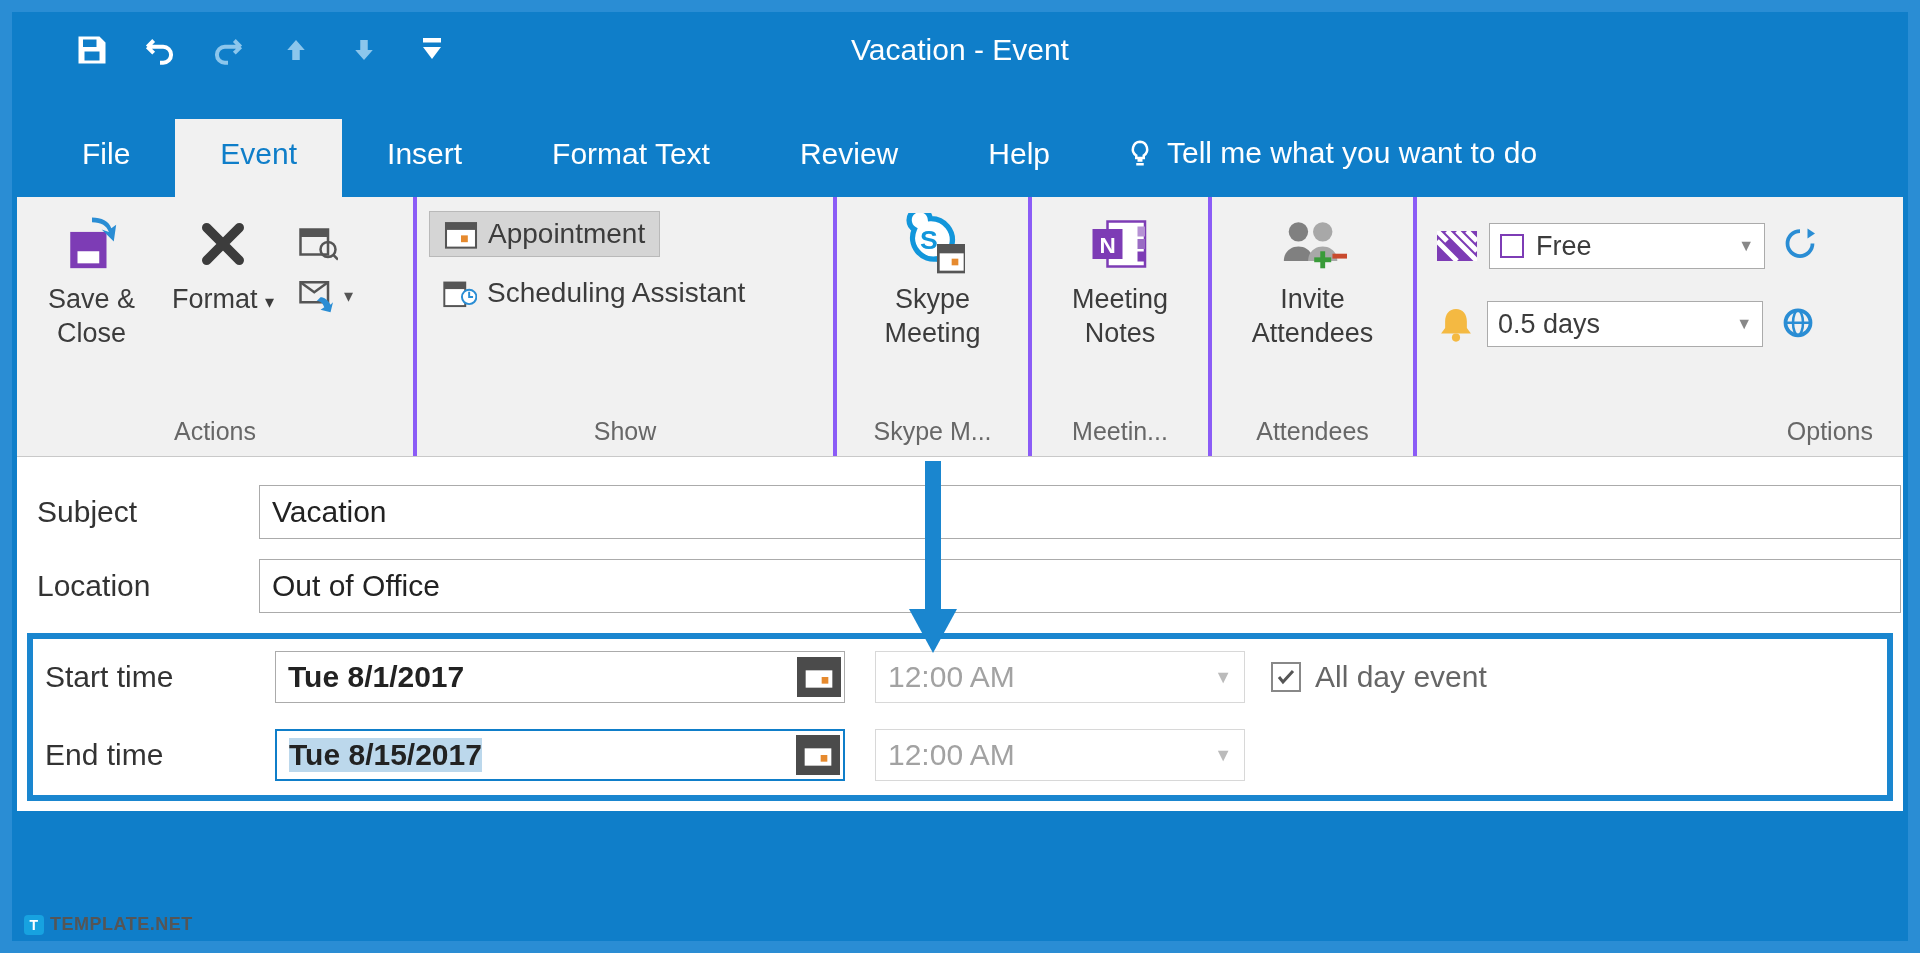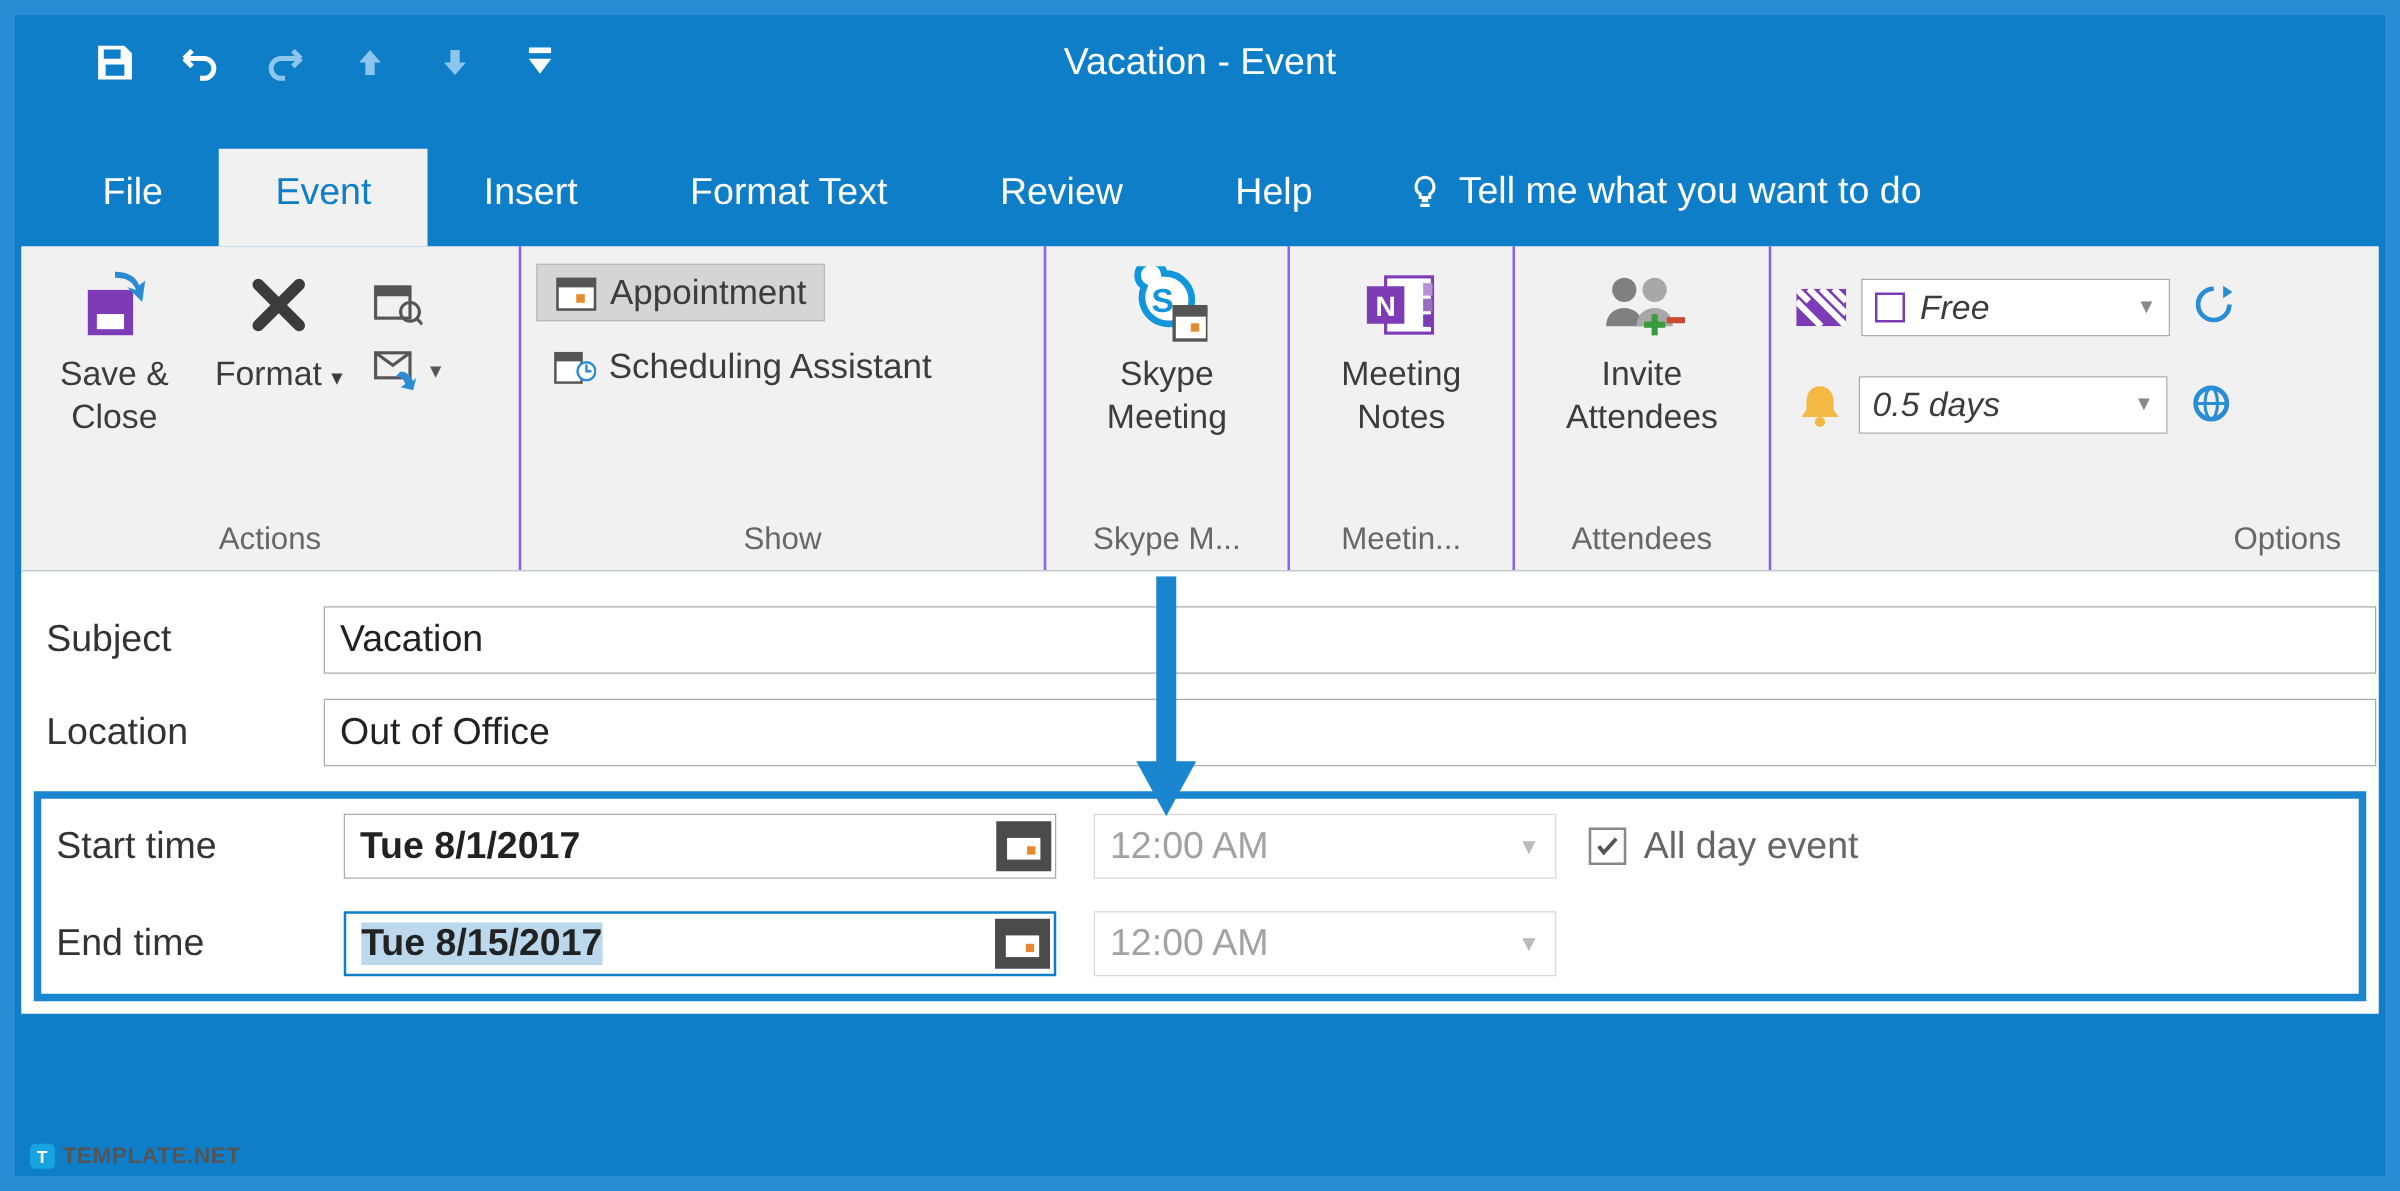--- a/index.html
+++ b/index.html
@@ -76,21 +76,21 @@
     padding: 18px 20px 26px 30px;
   }
   
   .ribbon {
     background: #f1f1f1;
     border-bottom: 1px solid #c9c9c9;
     display: flex;
     height: 260px;
   }
   .group {
-    border-right: 2px solid #8b5cf6;
+    border-right: 4px solid #8b5cf6;
     display: flex; flex-direction: column;
   }
   .group-body {
     flex: 1;
     display: flex;
     align-items: flex-start;
     padding: 10px 12px 0 12px;
     gap: 4px;
   }
   .group-label {
@@ -123,26 +123,25 @@
   }
   
   .opt-row {
     display: flex; align-items: center; gap: 12px;
     margin: 6px 0;
   }
   .opt-select {
     border: 1px solid #ababab;
     background: #fff;
     height: 46px;
-    width: 247px;
+    width: 276px;
     display: flex; align-items: center; justify-content: space-between;
     padding: 0 10px;
     font-size: 27px;
     color: #3c3c3c;
-    font-style: italic;
   }
   .opt-select .chk {
     width: 24px; height: 24px; border: 2px solid #7d3cb5;
   }
   
   .form-area {
     background: #fff;
     padding: 28px 2px 10px 12px;
     position: relative;
   }

